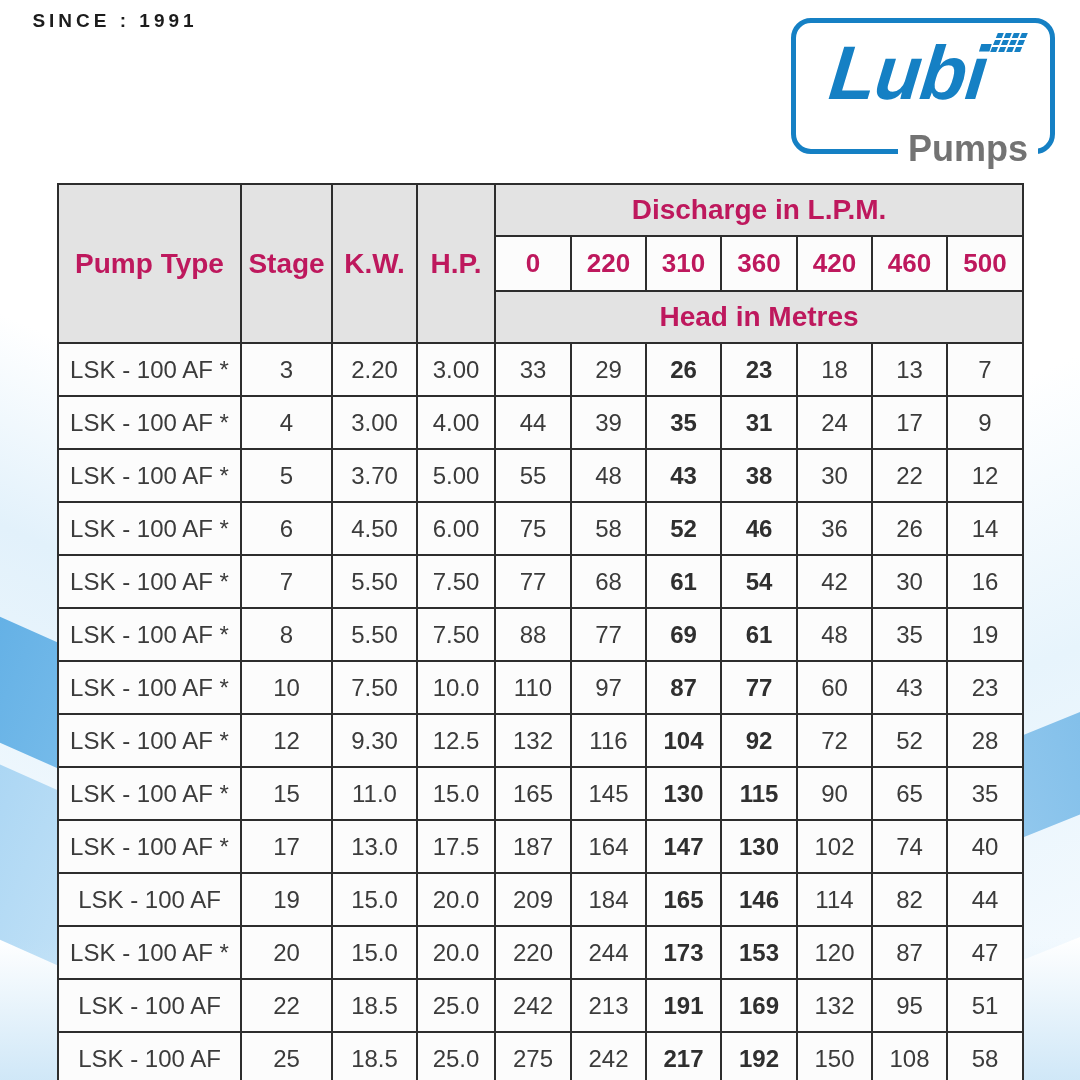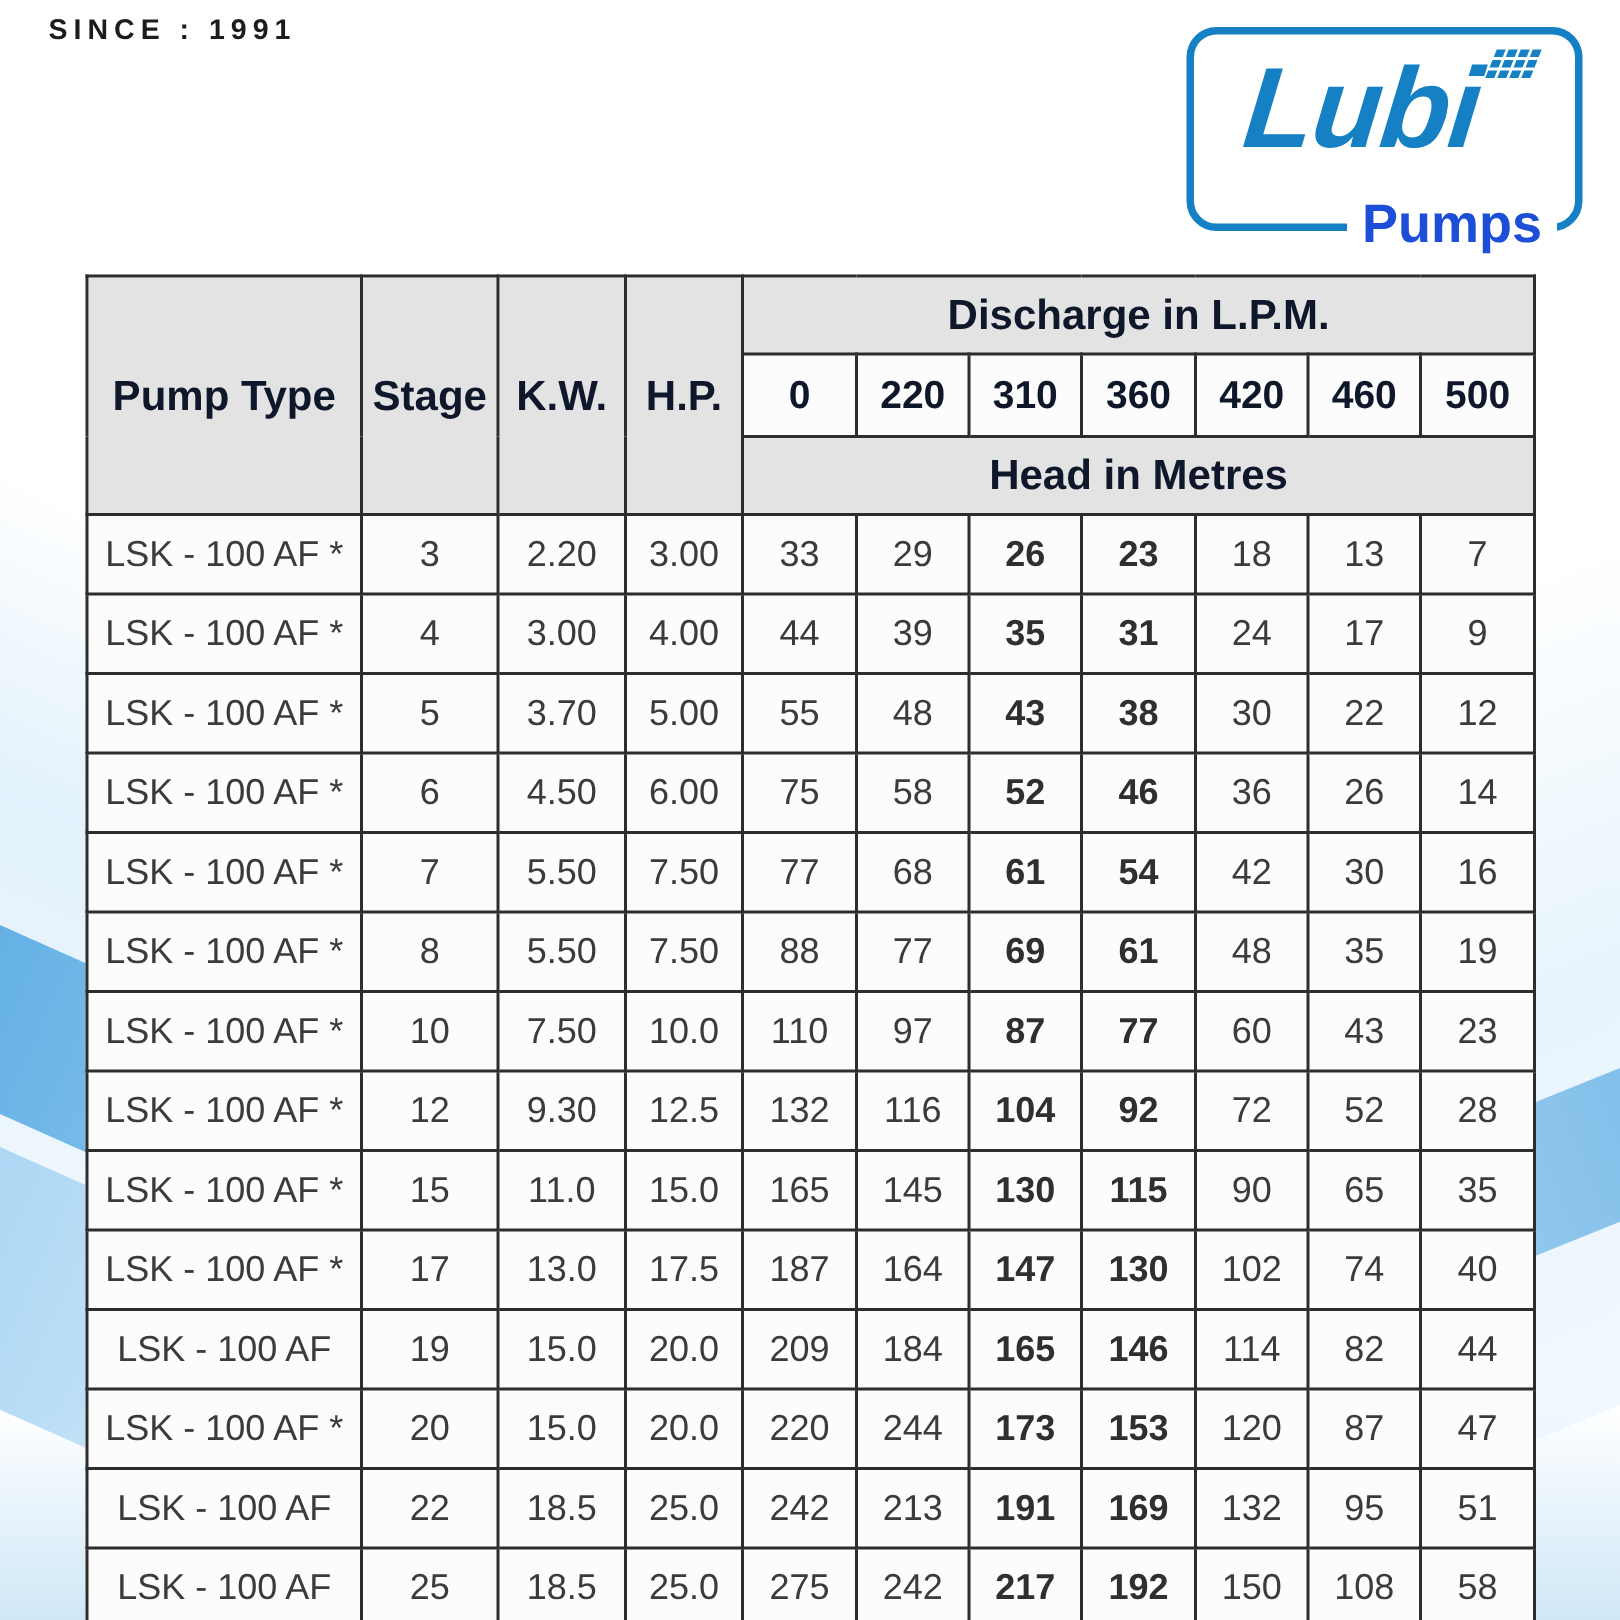--- a/index.html
+++ b/index.html
@@ -44,28 +44,28 @@
   
   .lubi-logo { position:absolute; left:791px; top:18px; width:264px; z-index:2; }
   .lubi-box { position:relative; height:126px; background:#ffffff; border:5px solid #1580c4;
               border-radius:20px; }
   .lubi-word { position:absolute; top:12px; left:34px; font-weight:bold; font-style:italic;
                font-size:76px; line-height:1; color:#1580c4; transform:skewX(-6deg); letter-spacing:-1px; }
   .lubi-grid { position:absolute; top:10px; right:26px; display:grid;
                grid-template-columns:repeat(4, 6px); grid-auto-rows:5px; gap:2px; transform:skewX(-22deg); }
   .lubi-grid i { display:block; width:6px; height:5px; background:#1580c4; }
   .lubi-pumps { position:absolute; bottom:-20px; right:12px; background:#ffffff; padding:0 10px;
-                color:#1d4ed8; font-weight:bold; font-size:36px; line-height:1.1; }
+                color:#737373; font-weight:bold; font-size:36px; line-height:1.1; }
 
   
   .spec-table { position:absolute; left:57px; top:183px; width:965px; height:874px; z-index:1;
                 border-collapse:collapse; table-layout:fixed; background:#fcfcfc; color:#3b3b3b; }
   .spec-table th, .spec-table td { border:2px solid #2d2d2d; text-align:center; vertical-align:middle;
                 padding:0; overflow:hidden; }
-  .spec-table thead th { background:#e3e3e3; font-weight:bold; font-size:27px; color:#0f172a; }
+  .spec-table thead th { background:#e3e3e3; font-weight:bold; font-size:27px; color:#be185d; }
   .spec-table thead tr.nums th { background:#fcfcfc; height:53px; font-size:26px; }
   .spec-table thead tr.title-row th { height:50px; }
   .spec-table thead th.span-head { font-size:28px; }
   .spec-table tbody td { background:#fcfcfc; font-size:24px; height:51px; }
   .spec-table tbody td.bold { font-weight:bold; color:#2f2f2f; }
 </style>
 </head>
 <body>
 
 <div class="stage">

